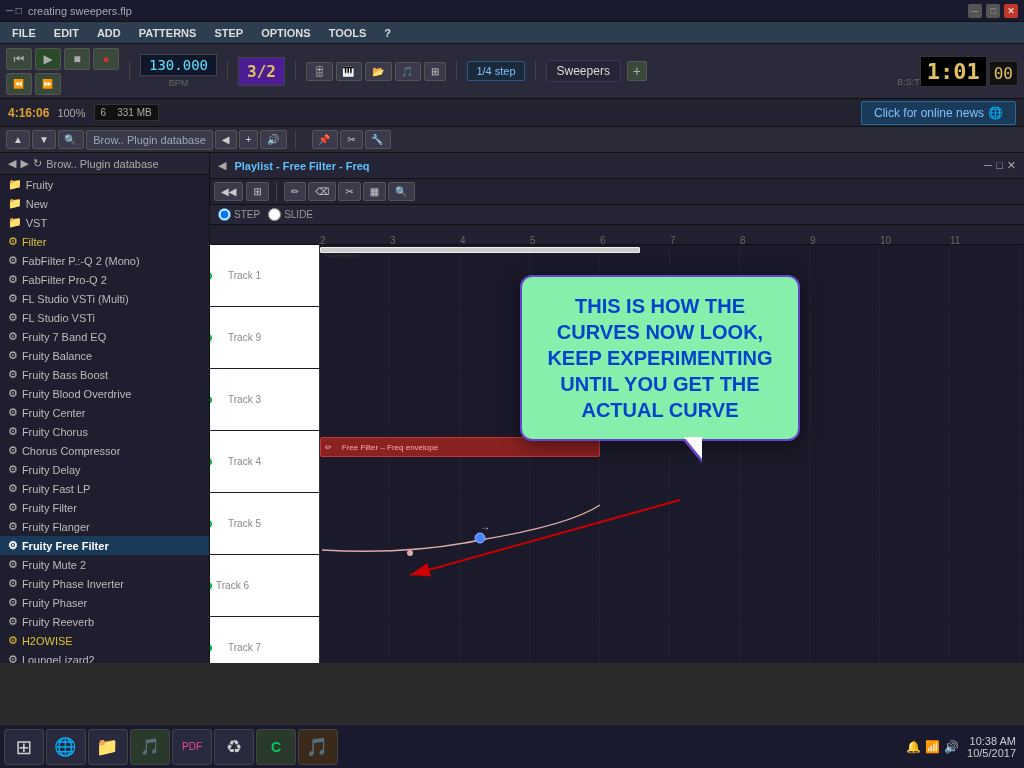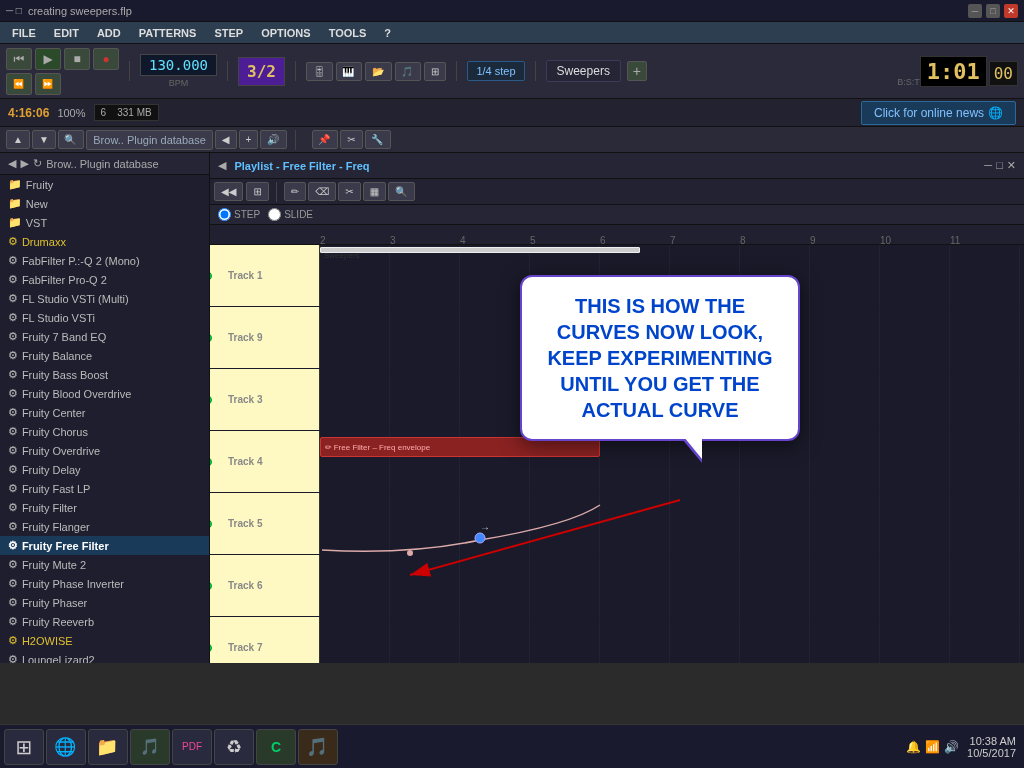--- a/index.html
+++ b/index.html
@@ -182,29 +182,28 @@
       position: relative;
     }
     .track-row {
       display: flex;
       height: 62px;
       border-bottom: 1px solid #1a1a2a;
       position: relative;
     }
     .track-label {
       width: 110px;
-      background: #fef9c3;
+      background: #ffffff;
       border-right: 1px solid #333;
       flex-shrink: 0;
       display: flex;
       align-items: center;
       padding: 4px 6px;
       font-size: 10px;
       color: #888;
-      font-weight: bold;
     }
     .track-content {
       flex: 1;
       background: #1a1a2a;
       position: relative;
       background-image: repeating-linear-gradient(90deg, transparent, transparent 69px, #222233 69px, #222233 70px);
     }
     .track-dot {
       position: absolute;
       left: -8px;
@@ -239,21 +238,21 @@
       align-items: center;
       border-bottom: 1px solid #111;
     }
     .grid-num-spacer { width: 110px; flex-shrink: 0; }
     .grid-nums { flex: 1; display: flex; font-size: 10px; color: #666; position: relative; }
     .grid-num { position: absolute; }
 
     
     .tooltip-bubble {
       position: absolute;
-      background: #ffffff;
+      background: #86efac;
       border: 2px solid #6644cc;
       border-radius: 12px;
       padding: 16px 20px;
       width: 280px;
       z-index: 100;
       top: 30px;
       left: 310px;
       box-shadow: 0 4px 20px rgba(0,0,0,0.5);
     }
     .tooltip-text {
@@ -478,21 +477,21 @@
     <div class="sidebar-item">
       <span style="color:#60a0ff;">📁</span>
       <span>New</span>
     </div>
     <div class="sidebar-item">
       <span style="color:#60a0ff;">📁</span>
       <span>VST</span>
     </div>
     <div class="sidebar-item yellow">
       <span>⚙</span>
-      <span>Drumaxx</span>
+      <span>Filter</span>
     </div>
     <div class="sidebar-item">
       <span>⚙</span>
       <span>FabFilter P.:-Q 2 (Mono)</span>
     </div>
     <div class="sidebar-item">
       <span>⚙</span>
       <span>FabFilter Pro-Q 2</span>
     </div>
     <div class="sidebar-item">
@@ -522,21 +521,21 @@
     <div class="sidebar-item">
       <span>⚙</span>
       <span>Fruity Center</span>
     </div>
     <div class="sidebar-item">
       <span>⚙</span>
       <span>Fruity Chorus</span>
     </div>
     <div class="sidebar-item">
       <span>⚙</span>
-      <span>Fruity Overdrive</span>
+      <span>Chorus Compressor</span>
     </div>
     <div class="sidebar-item">
       <span>⚙</span>
       <span>Fruity Delay</span>
     </div>
     <div class="sidebar-item">
       <span>⚙</span>
       <span>Fruity Fast LP</span>
     </div>
     <div class="sidebar-item">
@@ -684,37 +683,37 @@
       </div>
 
       <div class="track-row">
         <div class="track-label">
           <div class="track-dot"></div>
           <span style="margin-left:12px;">Track 4</span>
         </div>
         <div class="track-content">
           <div class="track-segment" style="left:0; width:280px; top:6px;">
             <span style="font-size:8px;">✏</span>
-            <span style="font-size:8px; margin-left:2px;">Free Filter – Freq envelope</span>
+            <span style="font-size:8px; margin-left:10px;">Free Filter – Freq envelope</span>
           </div>
         </div>
       </div>
 
       <div class="track-row">
         <div class="track-label">
           <div class="track-dot"></div>
           <span style="margin-left:12px;">Track 5</span>
         </div>
         <div class="track-content"></div>
       </div>
 
       <div class="track-row">
         <div class="track-label">
           <div class="track-dot"></div>
-          <span style="margin-left:12px;">Track 6</span>
+          <span style="">Track 6</span>
         </div>
         <div class="track-content"></div>
       </div>
 
       <div class="track-row">
         <div class="track-label">
           <div class="track-dot"></div>
           <span style="margin-left:12px;">Track 7</span>
         </div>
         <div class="track-content"></div>

